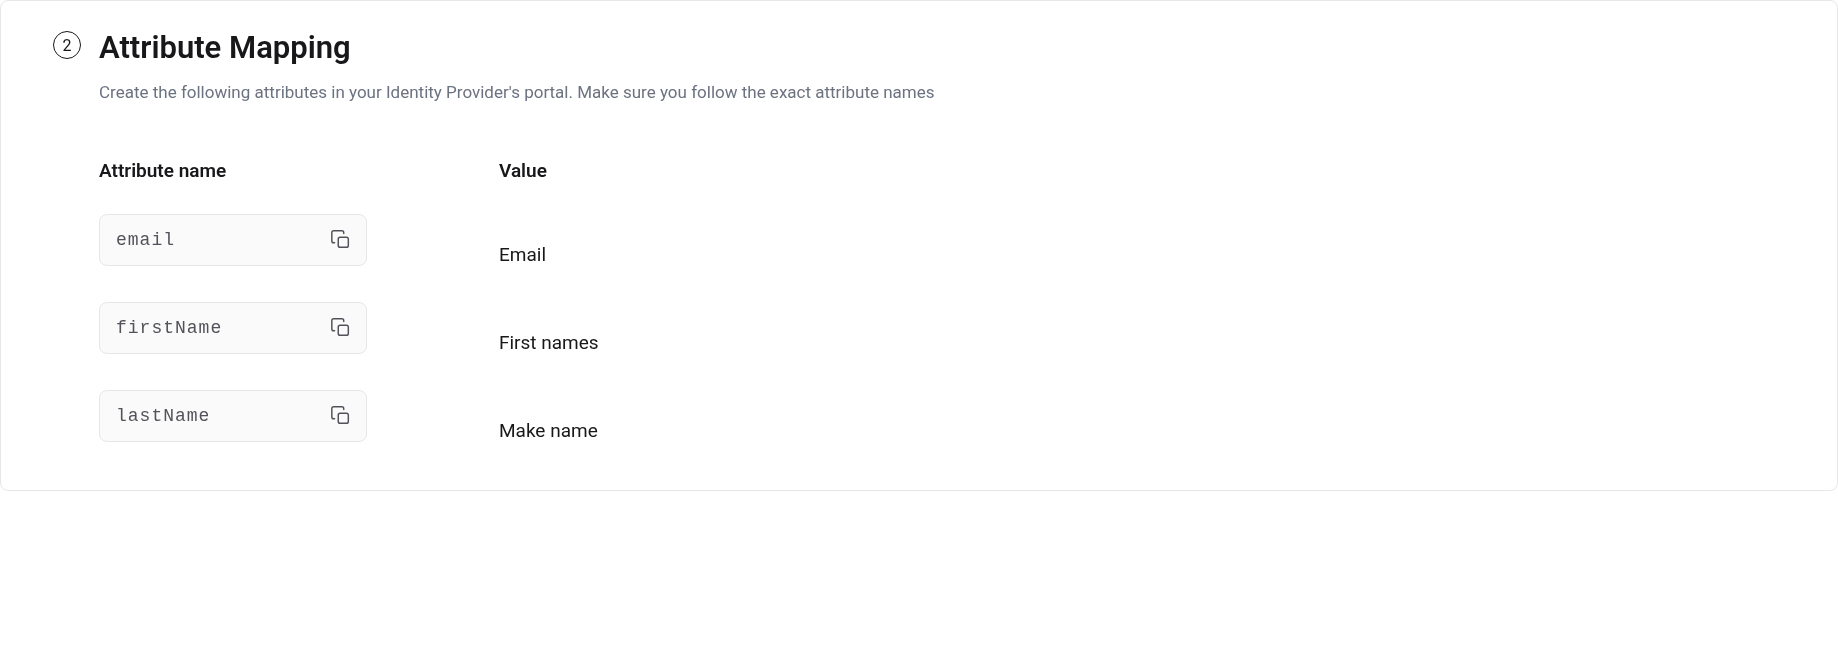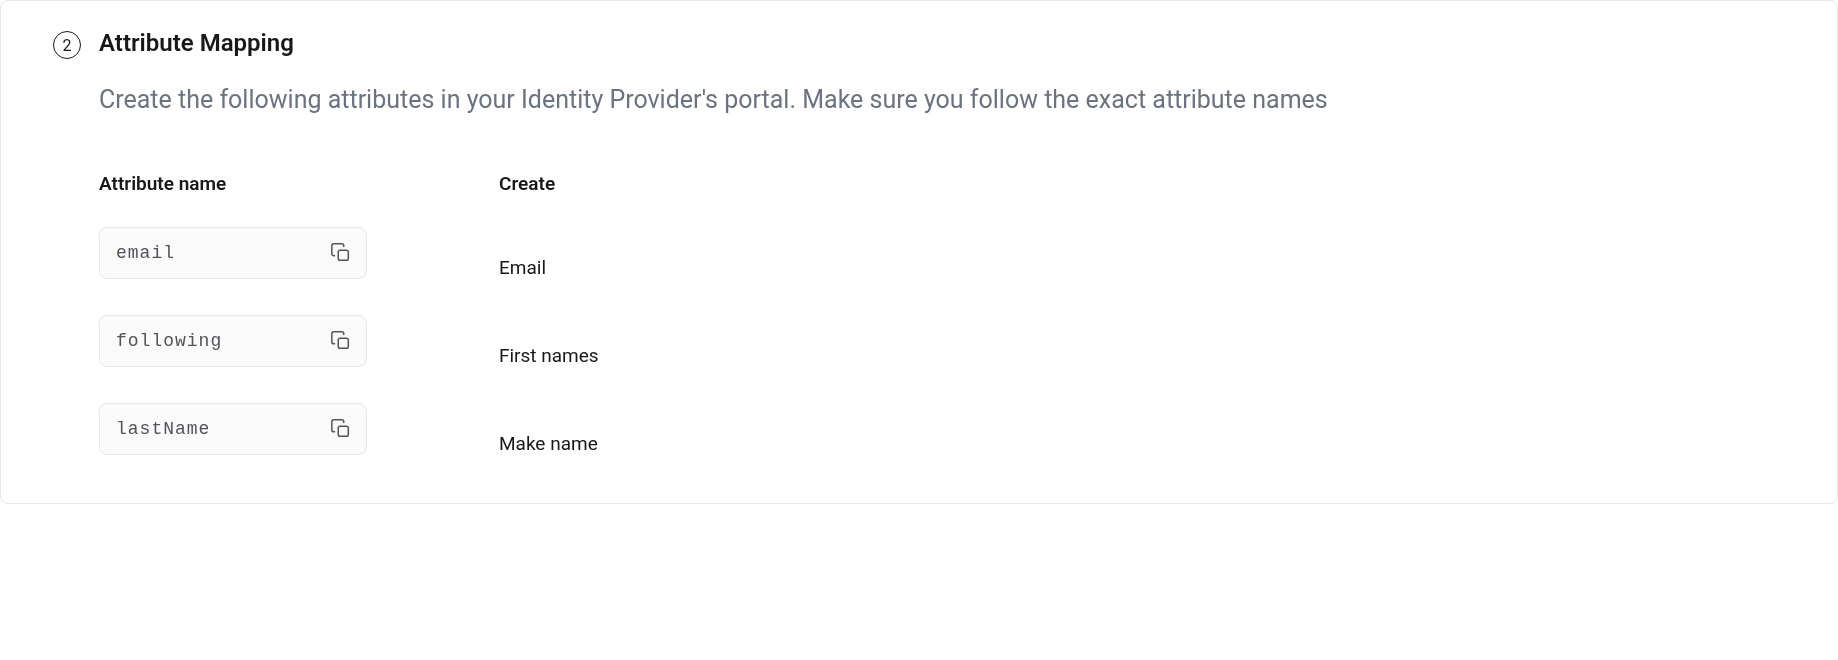--- a/index.html
+++ b/index.html
@@ -36,27 +36,27 @@
       font-size: 16px;
       font-weight: 400;
       color: #18181b;
       flex-shrink: 0;
       margin-top: 2px;
     }
     .header-content {
       flex: 1;
     }
     .title {
-      font-size: 24px;
+      font-size: 31px;
       font-weight: 600;
       color: #18181b;
-      margin-bottom: 24px;
+      margin-bottom: 14px;
     }
     .description {
-      font-size: 25px;
+      font-size: 17px;
       color: #6b7280;
       line-height: 1.5;
     }
     .content-indent {
       margin-left: 46px;
     }
     .table-wrapper {
       margin-top: 53px;
     }
     .table-header {
@@ -132,42 +132,42 @@
     <div class="header-content">
       <h2 class="title">Attribute Mapping</h2>
       <p class="description">Create the following attributes in your Identity Provider's portal. Make sure you follow the exact attribute names</p>
     </div>
   </div>
 
   <div class="content-indent">
     <div class="table-wrapper">
       <div class="table-header">
         <div class="col-name">Attribute name</div>
-        <div class="col-value">Create</div>
+        <div class="col-value">Value</div>
       </div>
 
       <div class="table-row">
         <div class="attr-cell">
           <div class="attr-box">
             <span class="attr-code">email</span>
             <button class="copy-btn">
               <svg viewBox="0 0 24 24" fill="none" stroke="currentColor" stroke-width="1.6" stroke-linecap="round" stroke-linejoin="round">
                 <rect x="9" y="9" width="11" height="11" rx="2"></rect>
                 <path d="M5 15H4a2 2 0 0 1-2-2V4a2 2 0 0 1 2-2h9a2 2 0 0 1 2 2v1"></path>
               </svg>
             </button>
           </div>
         </div>
         <div class="value-cell">Email</div>
       </div>
 
       <div class="table-row">
         <div class="attr-cell">
           <div class="attr-box">
-            <span class="attr-code">following</span>
+            <span class="attr-code">firstName</span>
             <button class="copy-btn">
               <svg viewBox="0 0 24 24" fill="none" stroke="currentColor" stroke-width="1.6" stroke-linecap="round" stroke-linejoin="round">
                 <rect x="9" y="9" width="11" height="11" rx="2"></rect>
                 <path d="M5 15H4a2 2 0 0 1-2-2V4a2 2 0 0 1 2-2h9a2 2 0 0 1 2 2v1"></path>
               </svg>
             </button>
           </div>
         </div>
         <div class="value-cell">First names</div>
       </div>

